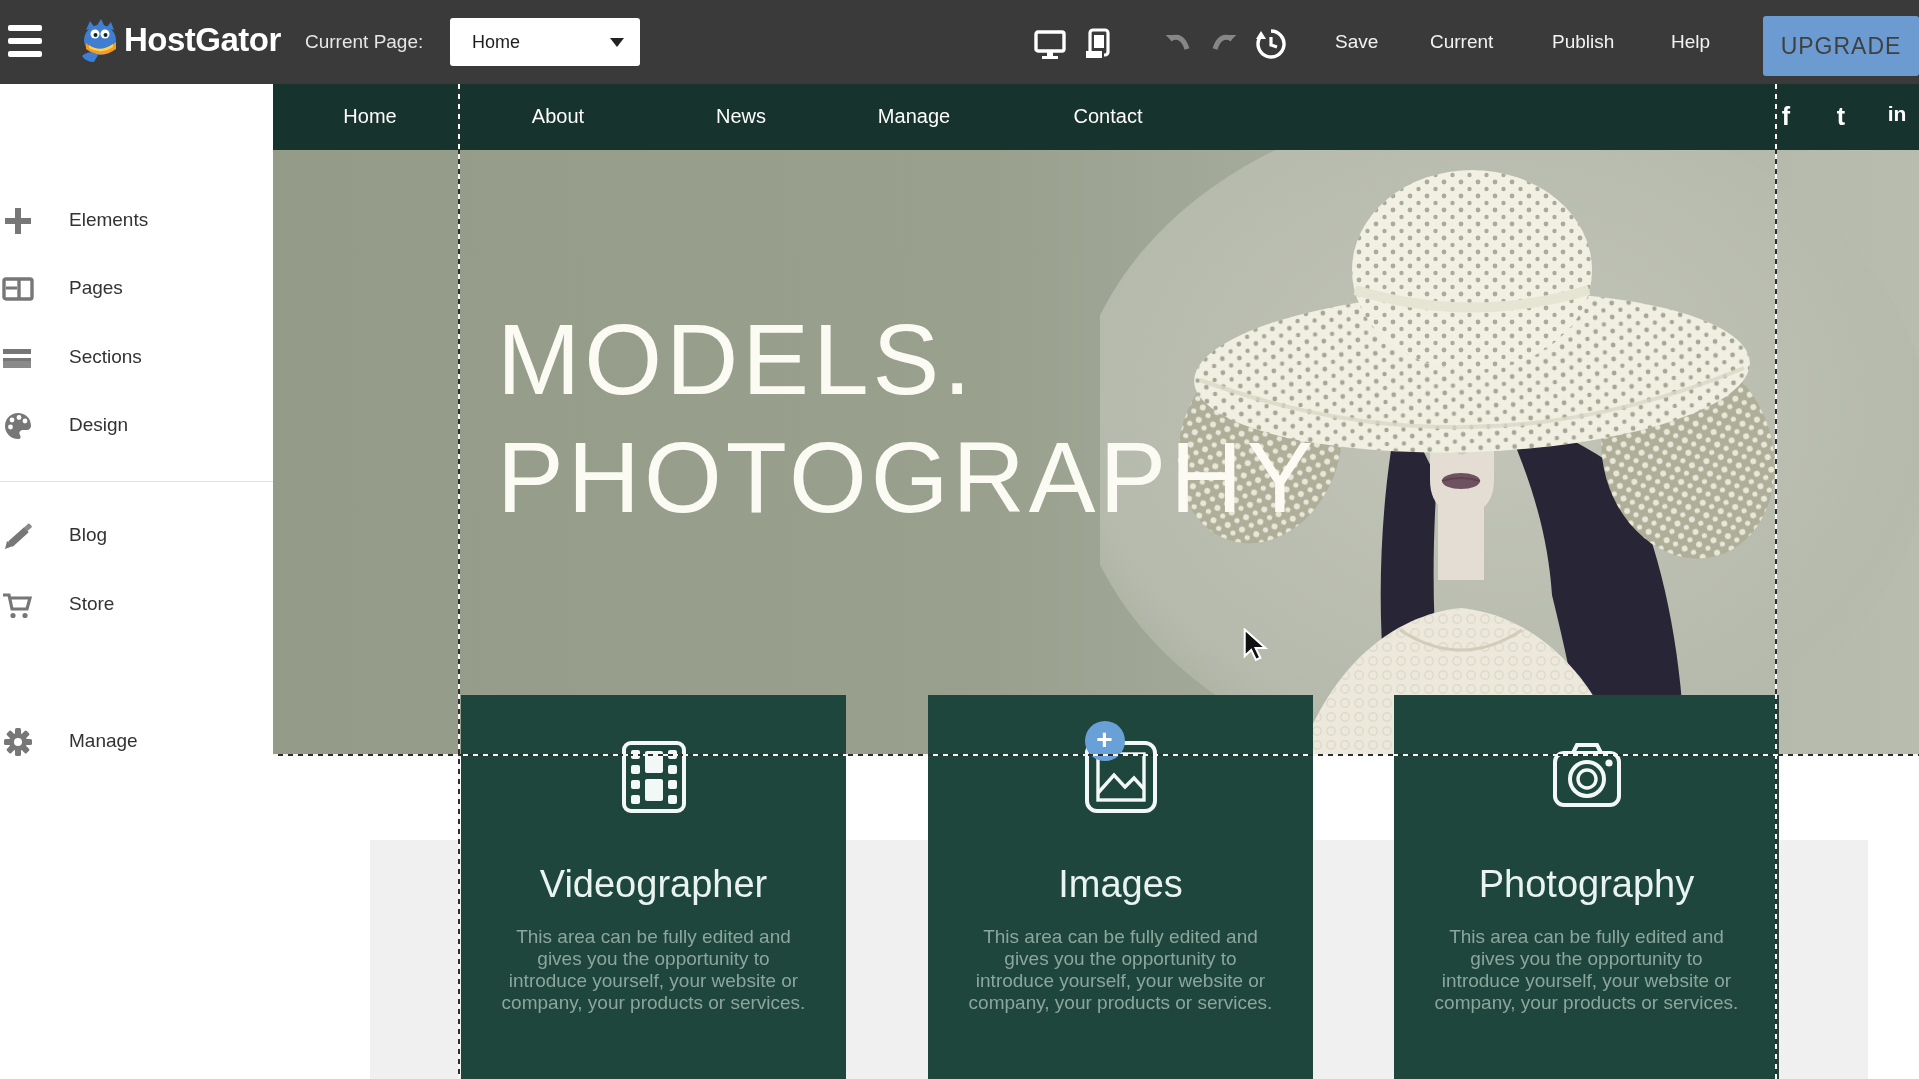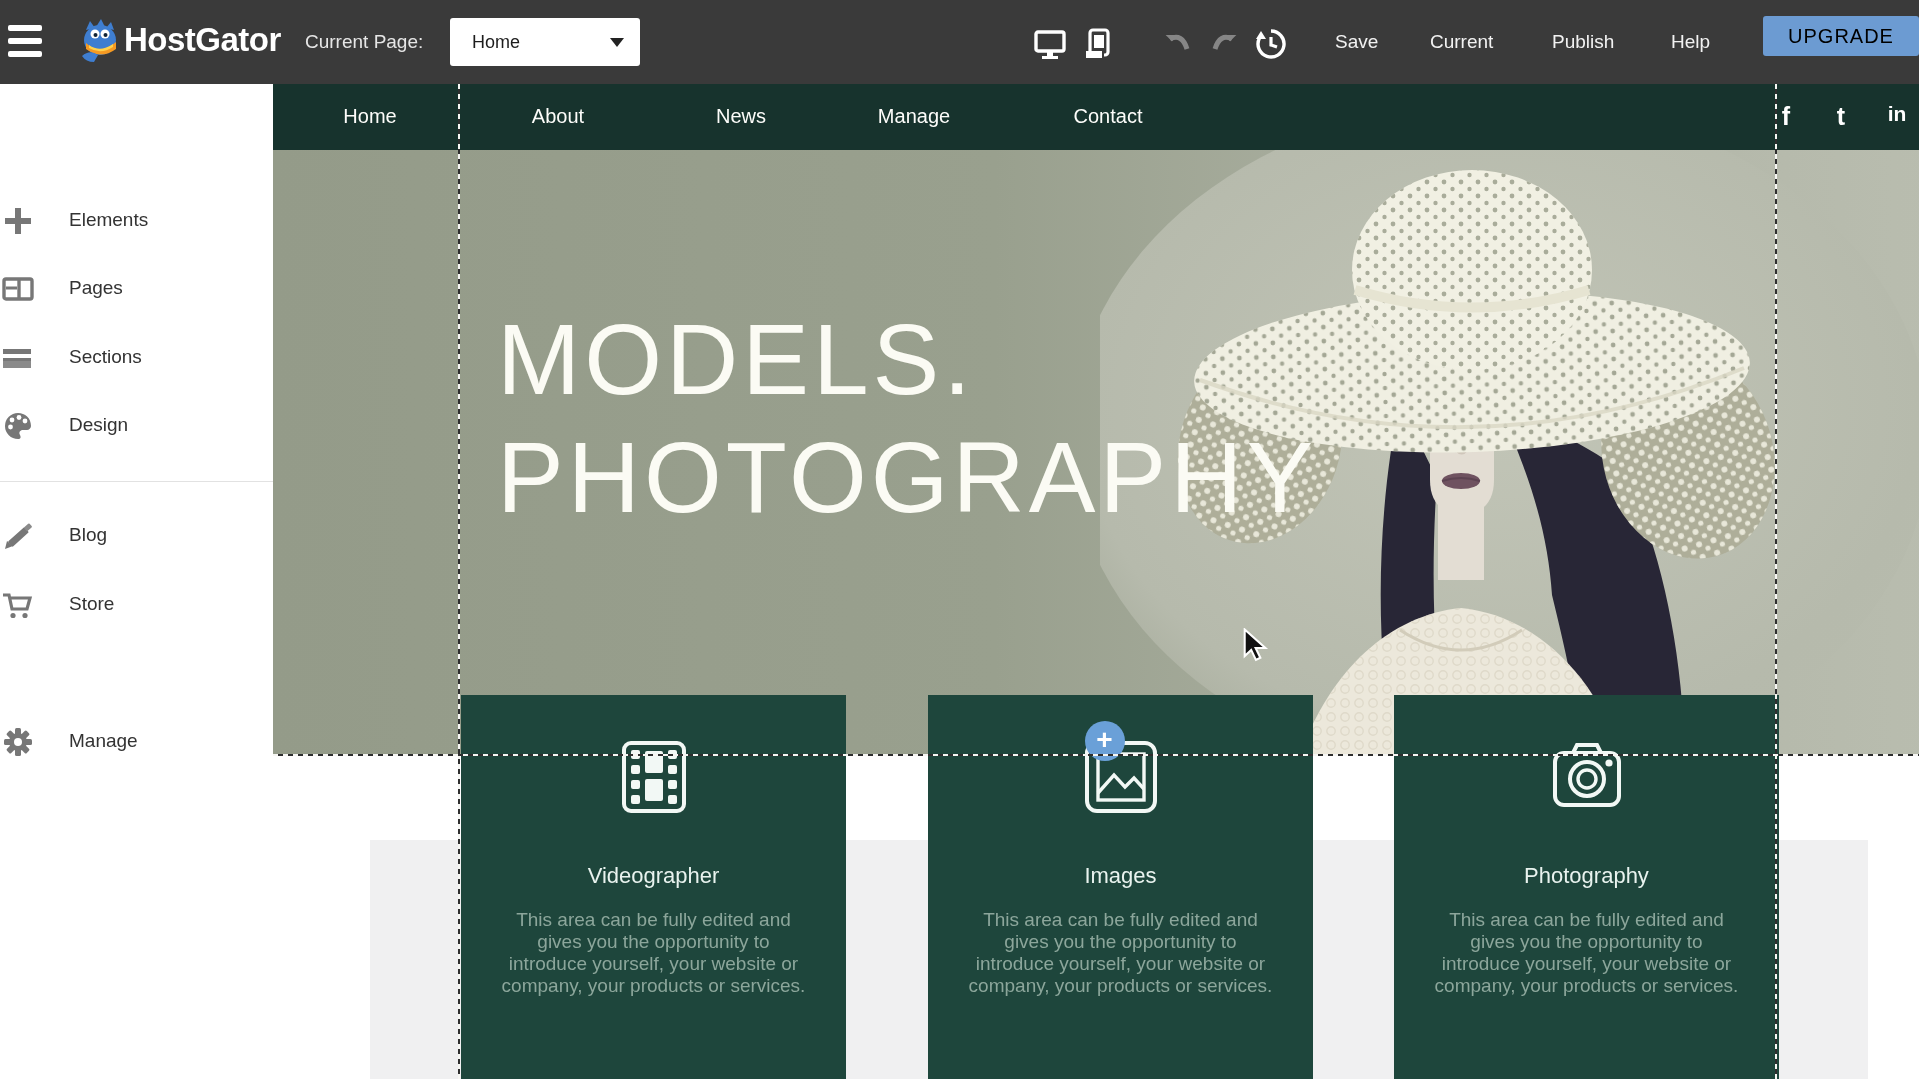--- a/index.html
+++ b/index.html
@@ -12,22 +12,22 @@
   .hamburger span { display:block; width:34px; height:6px; background:#fff; border-radius:2px; margin-bottom:7px; }
   .logo { position:absolute; left:76px; top:16px; display:flex; align-items:center; }
   .logo-text { color:#fff; font-size:33px; font-weight:700; letter-spacing:-0.5px; }
   .cur-page-label { position:absolute; left:305px; top:31px; color:#e6e6e6; font-size:19px; }
   .page-select { position:absolute; left:450px; top:18px; width:190px; height:48px; background:#fff; border-radius:3px;
                  display:flex; align-items:center; padding:0 16px 0 22px; cursor:pointer; }
   .page-select .val { font-size:18px; color:#1d1d1d; flex:1; }
   .caret { width:0; height:0; border-left:7px solid transparent; border-right:7px solid transparent; border-top:9px solid #222; }
   .tb-ico { position:absolute; top:27px; width:34px; height:34px; cursor:pointer; }
   .tb-txt { position:absolute; top:31px; color:#f2f2f2; font-size:19px; cursor:pointer; }
-  .upgrade { position:absolute; left:1763px; top:16px; width:156px; height:40px; background:#6c9bd2; color:#000000;
-             font-size:20px; letter-spacing:1px; border:none; border-radius:3px; cursor:pointer; }
+  .upgrade { position:absolute; left:1763px; top:16px; width:156px; height:60px; background:#6c9bd2; color:#404040;
+             font-size:23px; letter-spacing:1px; border:none; border-radius:3px; cursor:pointer; }
 
   
   #sidebar { position:absolute; left:0; top:84px; width:273px; height:995px; background:#fff; z-index:50; }
   .sb-item { position:absolute; left:0; width:273px; height:40px; cursor:pointer;padding-left:21px; }
   .sb-item svg { position:absolute; left:2px; top:4px; }
   .sb-item .lbl { position:absolute; left:69px; top:8px; font-size:19px; color:#333; }
   .sb-div { position:absolute; left:0; top:397px; width:273px; height:1px; background:#e2e2e2; }
 
   
   #site-nav { position:absolute; left:273px; top:84px; width:1646px; height:66px; background:#17332d; z-index:10; }
@@ -37,21 +37,21 @@
   #hero { position:absolute; left:273px; top:150px; width:1898px; height:605px; overflow:hidden; z-index:5;
           background:linear-gradient(90deg,#949b89 0%,#99a08e 38%,#b2b6a8 68%,#bdc1b3 100%); }
   .hero-title { position:absolute; left:224px; top:150px; color:#fbfbf4; font-size:100px; font-weight:400;
                 letter-spacing:4px; line-height:118px; white-space:nowrap; }
 
   #gray-strip { position:absolute; left:370px; top:840px; width:1498px; height:239px; background:#f0f0f1; z-index:4; }
 
   
   .card { position:absolute; top:695px; width:385px; height:384px; background:#1e463c; z-index:20; text-align:center; }
   .card .icon-wrap { position:relative; margin:40px auto 0; width:84px; height:84px; }
-  .card h3 { margin-top:44px; color:#e9f3ef; font-size:22px; font-weight:400; }
+  .card h3 { margin-top:44px; color:#e9f3ef; font-size:38px; font-weight:400; }
   .card p { margin:20px 38px 0; color:#8ca69b; font-size:19px; line-height:22px; }
   .plus-badge { position:absolute; left:6px; top:-14px; width:40px; height:40px; border-radius:50%; background:#6aa0d8;
                 color:#fff; font-size:28px; line-height:38px; text-align:center; font-weight:700; }
 
   
   .dash-v { position:absolute; top:84px; width:2px; height:995px; z-index:40;
             background:repeating-linear-gradient(180deg,#f6f6f3 0 5px,#2e2e2e 5px 10px); }
   .dash-h { position:absolute; left:273px; top:754px; width:1646px; height:2px; z-index:40;
             background:repeating-linear-gradient(90deg,#f6f6f3 0 5px,#2e2e2e 5px 10px); }
 

